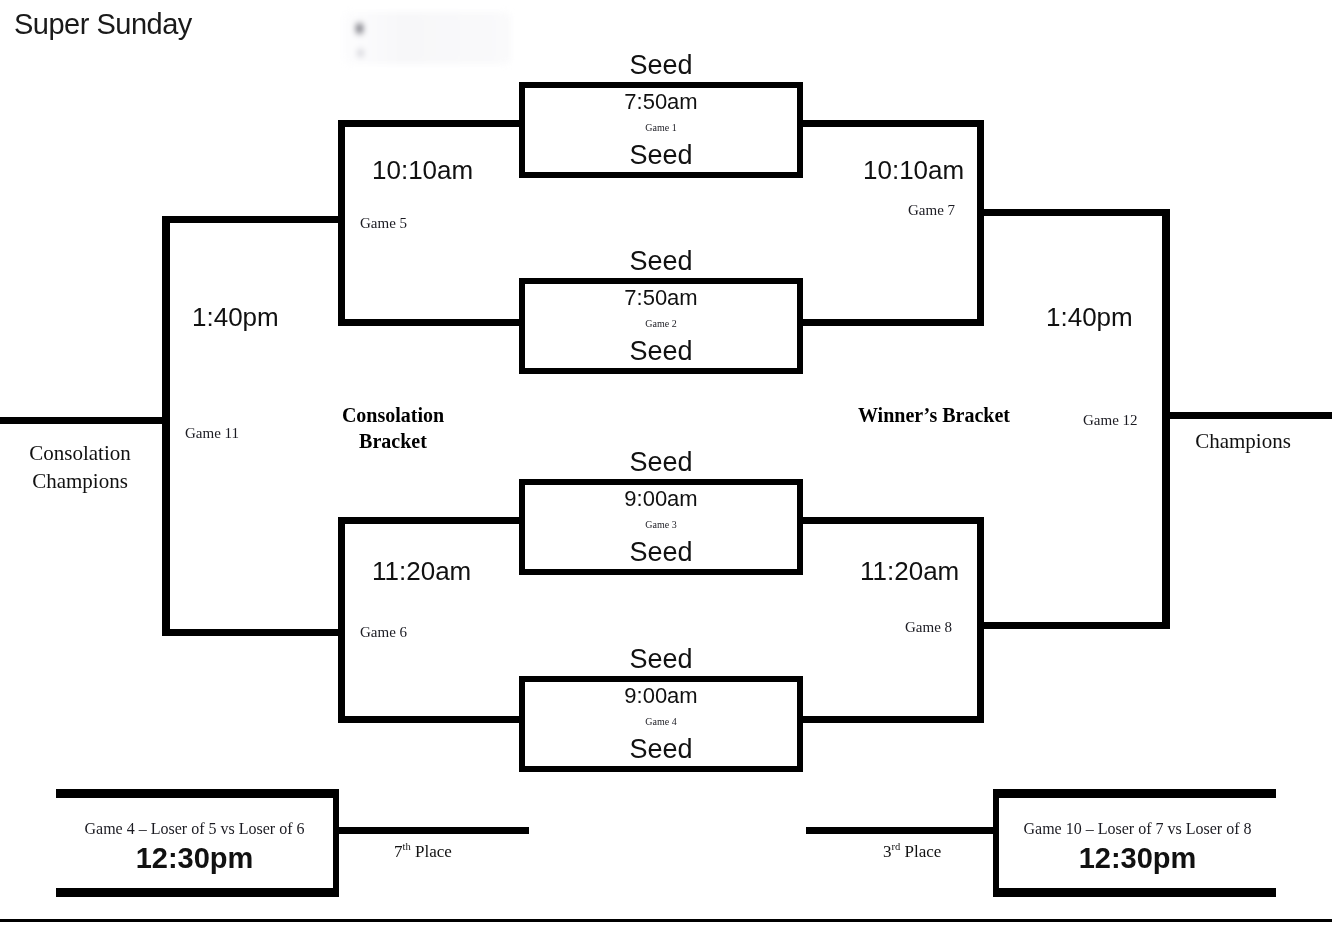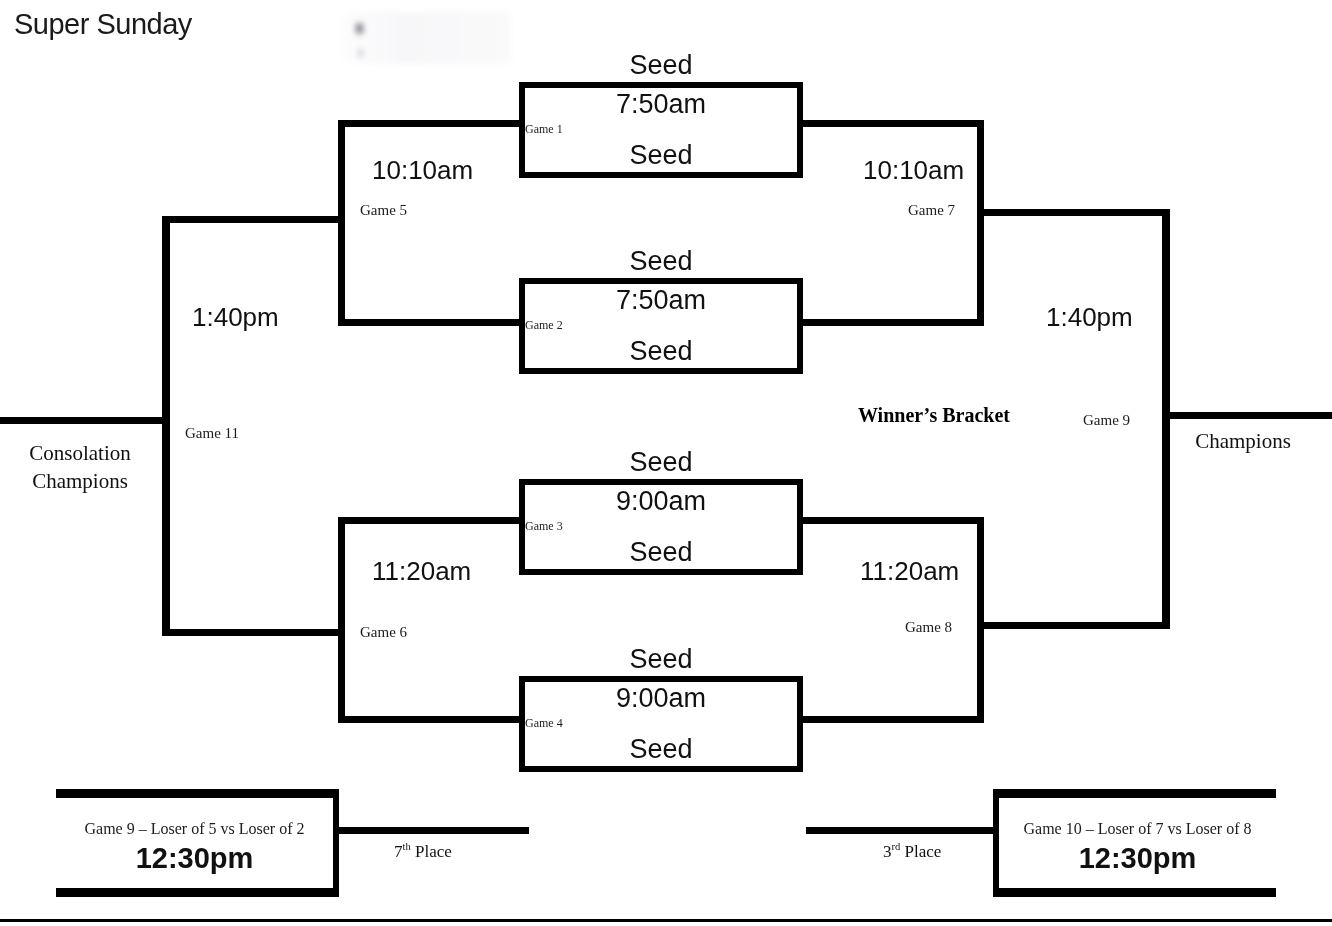--- a/index.html
+++ b/index.html
@@ -72,31 +72,32 @@
     border: 6px solid #000000;
     background: #ffffff;
     box-sizing: border-box;
   }
   .gamebox .time {
     position: absolute;
     left: 0; right: 0;
     top: 2px;
     text-align: center;
     font-family: "Liberation Sans", sans-serif;
-    font-size: 27px;
+    font-size: 22px;
     font-weight: 400;
     line-height: 1.05;
     color: #111111;
   }
   .gamebox .gname {
     position: absolute;
     left: 0; right: 0;
     top: 34px;
-    font-family: "Liberation Serif", serif;
-    font-size: 12px;
+    text-align: center;
+    font-family: "Liberation Serif", serif;
+    font-size: 10px;
     font-weight: 400;
     color: #1b1b22;
   }
   .gamebox .seed-bottom {
     position: absolute;
     left: 0; right: 0;
     bottom: 1px;
     text-align: center;
     font-family: "Liberation Sans", sans-serif;
     font-size: 27px;
@@ -243,21 +244,21 @@
     <div class="time">9:00am</div>
     <div class="gname">Game 4</div>
     <div class="seed-bottom">Seed</div>
   </div>
 
   <div class="vline" style="left:338px; top:120px;  width:7px;  height:206px;"></div>
   <div class="hline" style="left:338px; top:120px;  width:185px; height:7px;"></div>
   <div class="hline" style="left:338px; top:319px;  width:185px; height:7px;"></div>
   <div class="hline" style="left:162px; top:216px;  width:180px; height:7px;"></div>
   <div class="round-time" style="left:372px; top:155px;">10:10am</div>
-  <div class="round-name" style="left:360px; top:202px;">Game 5</div>
+  <div class="round-name" style="left:360px; top:215px;">Game 5</div>
 
   <div class="vline" style="left:338px; top:517px;  width:7px;  height:206px;"></div>
   <div class="hline" style="left:338px; top:517px;  width:185px; height:7px;"></div>
   <div class="hline" style="left:338px; top:716px;  width:185px; height:7px;"></div>
   <div class="hline" style="left:162px; top:629px;  width:180px; height:7px;"></div>
   <div class="round-time" style="left:372px; top:556px;">11:20am</div>
   <div class="round-name" style="left:360px; top:624px;">Game 6</div>
 
   <div class="vline" style="left:977px; top:120px;  width:7px;  height:206px;"></div>
   <div class="hline" style="left:799px; top:120px;  width:185px; height:7px;"></div>
@@ -276,28 +277,30 @@
   <div class="vline" style="left:162px; top:216px; width:8px;  height:420px;"></div>
   <div class="hline" style="left:0px;   top:417px; width:170px; height:7px;"></div>
   <div class="round-time" style="left:192px; top:302px;">1:40pm</div>
   <div class="round-name" style="left:185px; top:425px;text-align:center;">Game 11</div>
   <div class="outcome" style="left:-4px; top:440px; width:168px;">Consolation
 Champions</div>
 
   <div class="vline" style="left:1162px; top:209px; width:8px;  height:420px;"></div>
   <div class="hline" style="left:1166px; top:412px; width:166px; height:7px;"></div>
   <div class="round-time" style="left:1046px; top:302px;">1:40pm</div>
-  <div class="round-name" style="left:1083px; top:412px;">Game 9</div>
+  <div class="round-name" style="left:1083px; top:412px;">Game 12</div>
   <div class="outcome" style="left:1158px; top:428px; width:170px;">Champions</div>
 
+  <div class="bracket-heading" style="left:308px; top:403px;">Consolation
+Bracket</div>
   <div class="bracket-heading" style="left:849px; top:403px;">Winner’s
 Bracket</div>
 
   <div class="placebox left-side" style="left:56px; top:789px; width:283px; height:108px;">
-    <div class="pdesc">Game 9 – Loser of 5 vs Loser of 2</div>
+    <div class="pdesc">Game 4 – Loser of 5 vs Loser of 6</div>
     <div class="ptime">12:30pm</div>
   </div>
   <div class="hline" style="left:335px; top:827px; width:194px; height:7px;"></div>
   <div class="place-label" style="left:394px; top:842px;"><span>7</span><sup>th</sup><span> Place</span></div>
 
   <div class="placebox right-side" style="left:993px; top:789px; width:283px; height:108px;">
     <div class="pdesc">Game 10 – Loser of 7 vs Loser of 8</div>
     <div class="ptime">12:30pm</div>
   </div>
   <div class="hline" style="left:806px; top:827px; width:191px; height:7px;"></div>

